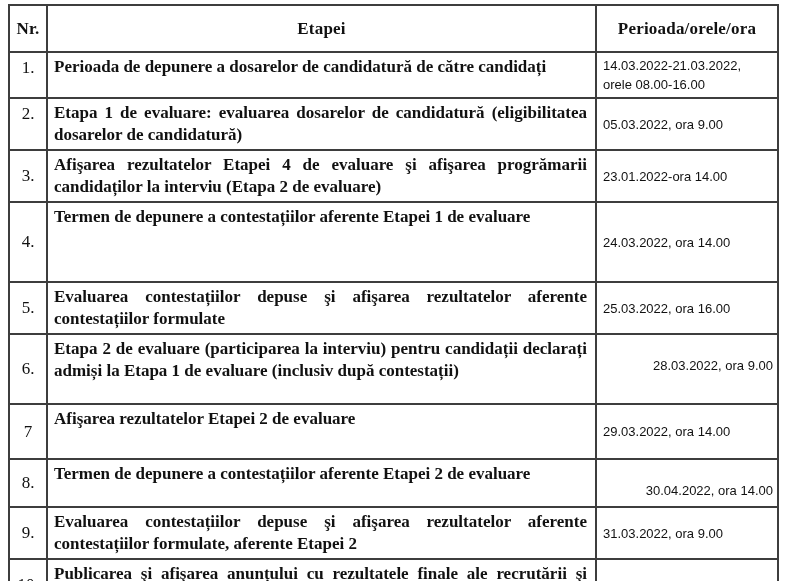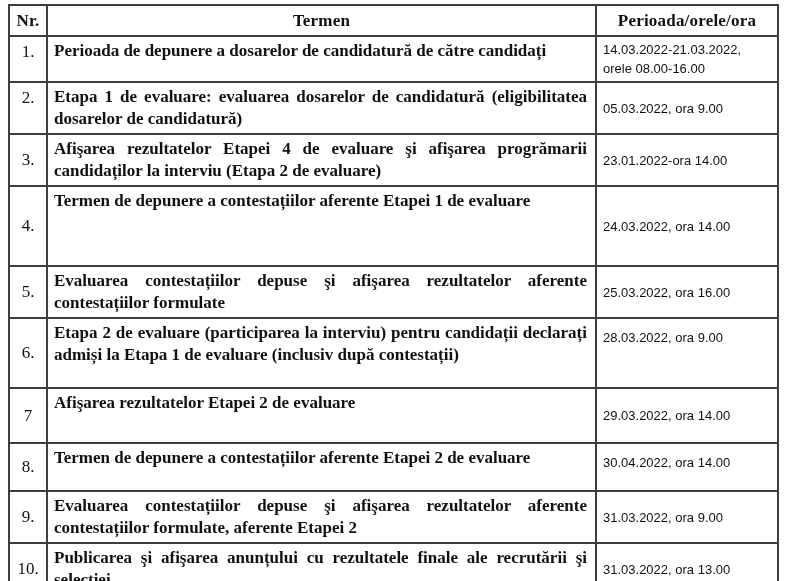--- a/index.html
+++ b/index.html
@@ -55,36 +55,37 @@
   }
   td.data {
     font-family: "Liberation Sans", "DejaVu Sans", sans-serif;
     font-size: 13px;
     vertical-align: middle;
     padding: 2px 4px 2px 6px;
     line-height: 19px;
   }
   td.data.v-top {
     vertical-align: top;
-    padding-top: 9px;
+    padding-top: 21px;
+    text-align: right;
   }
 </style>
 </head>
 <body>
 
 <table class="schedule">
   <colgroup>
     <col style="width:38px">
     <col style="width:549px">
     <col style="width:182px">
   </colgroup>
   <thead>
-    <tr style="height:31px">
+    <tr style="height:47px">
       <th class="hdr">Nr.</th>
-      <th class="hdr">Termen</th>
+      <th class="hdr">Etapei</th>
       <th class="hdr">Perioada/orele/ora</th>
     </tr>
   </thead>
   <tbody>
     <tr style="height:46px">
       <td class="nr v-top">1.</td>
       <td class="etapa">Perioada de depunere a dosarelor de candidatură de către candidați</td>
       <td class="data">14.03.2022-21.03.2022, orele 08.00-16.00</td>
     </tr>
     <tr style="height:49px">

